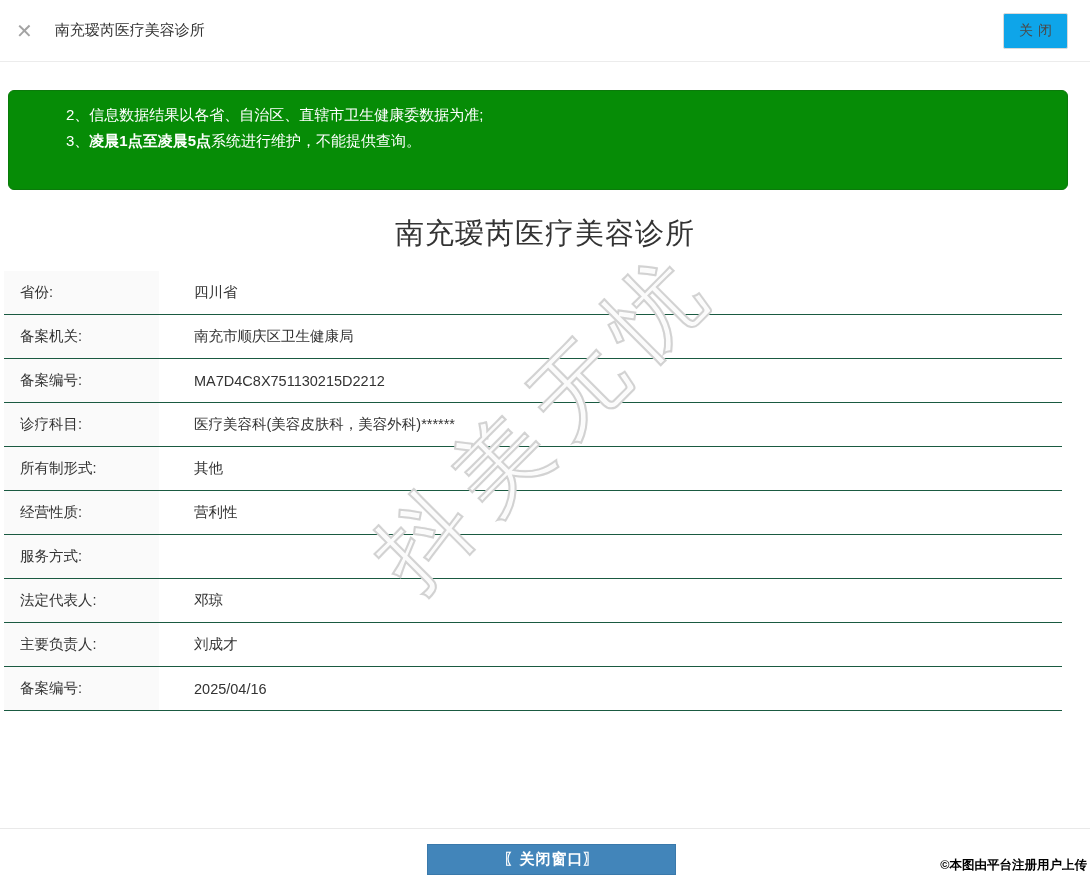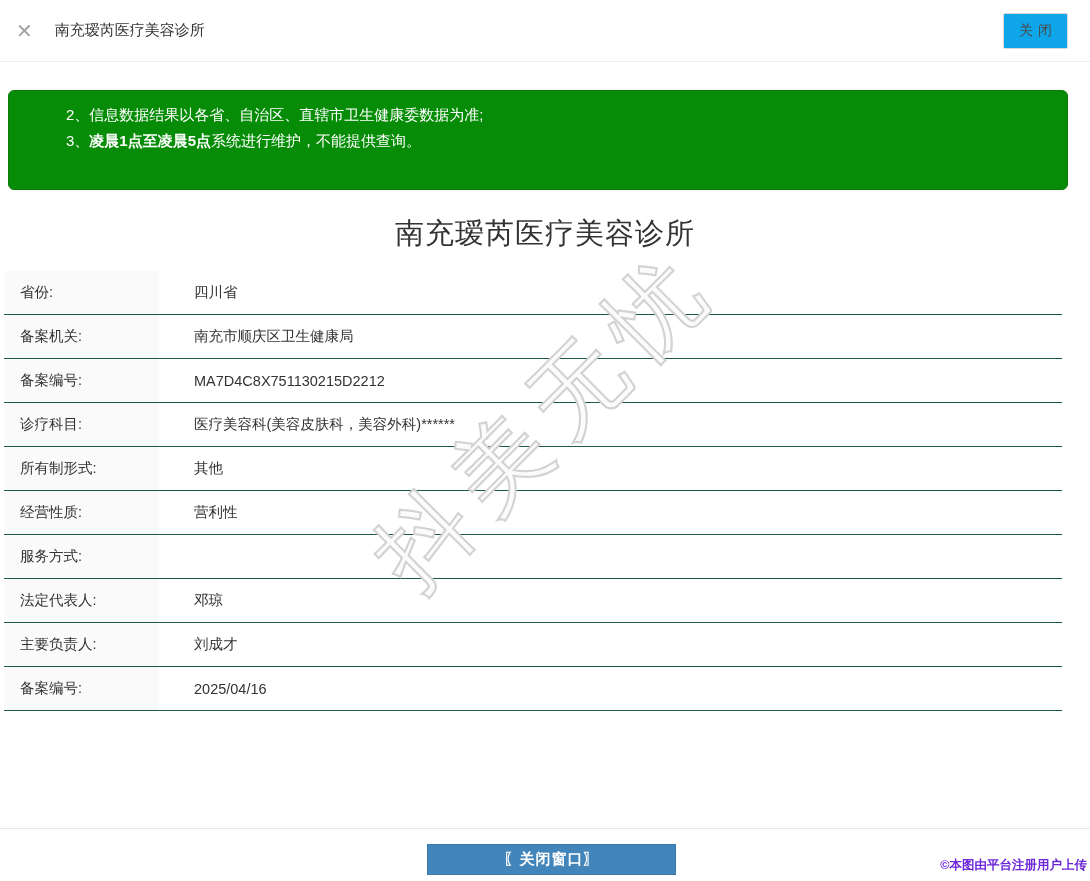--- a/index.html
+++ b/index.html
@@ -82,21 +82,21 @@
     position:absolute;left:427px;top:844px;width:249px;height:31px;
     box-sizing:border-box;
     background:#4285ba;border:1px solid #3a79ab;border-radius:0;
     color:#fff;font-size:15px;font-weight:bold;letter-spacing:1px;
     display:flex;align-items:center;justify-content:center;
     cursor:pointer;z-index:6;
     font-family:inherit;
   }
   .credit{
     position:absolute;right:3px;top:857px;z-index:7;
-    font-size:12.5px;font-weight:bold;color:#6d28d9;
+    font-size:12.5px;font-weight:bold;color:#000000;
     text-shadow:-1px -1px 0 #fff,1px -1px 0 #fff,-1px 1px 0 #fff,1px 1px 0 #fff;
   }
 </style>
 </head>
 <body>
 
 <div class="topbar">
   <span class="close-x">✕</span>
   <span class="topbar-title">南充瑷芮医疗美容诊所</span>
   <button class="btn-close">关闭</button>

